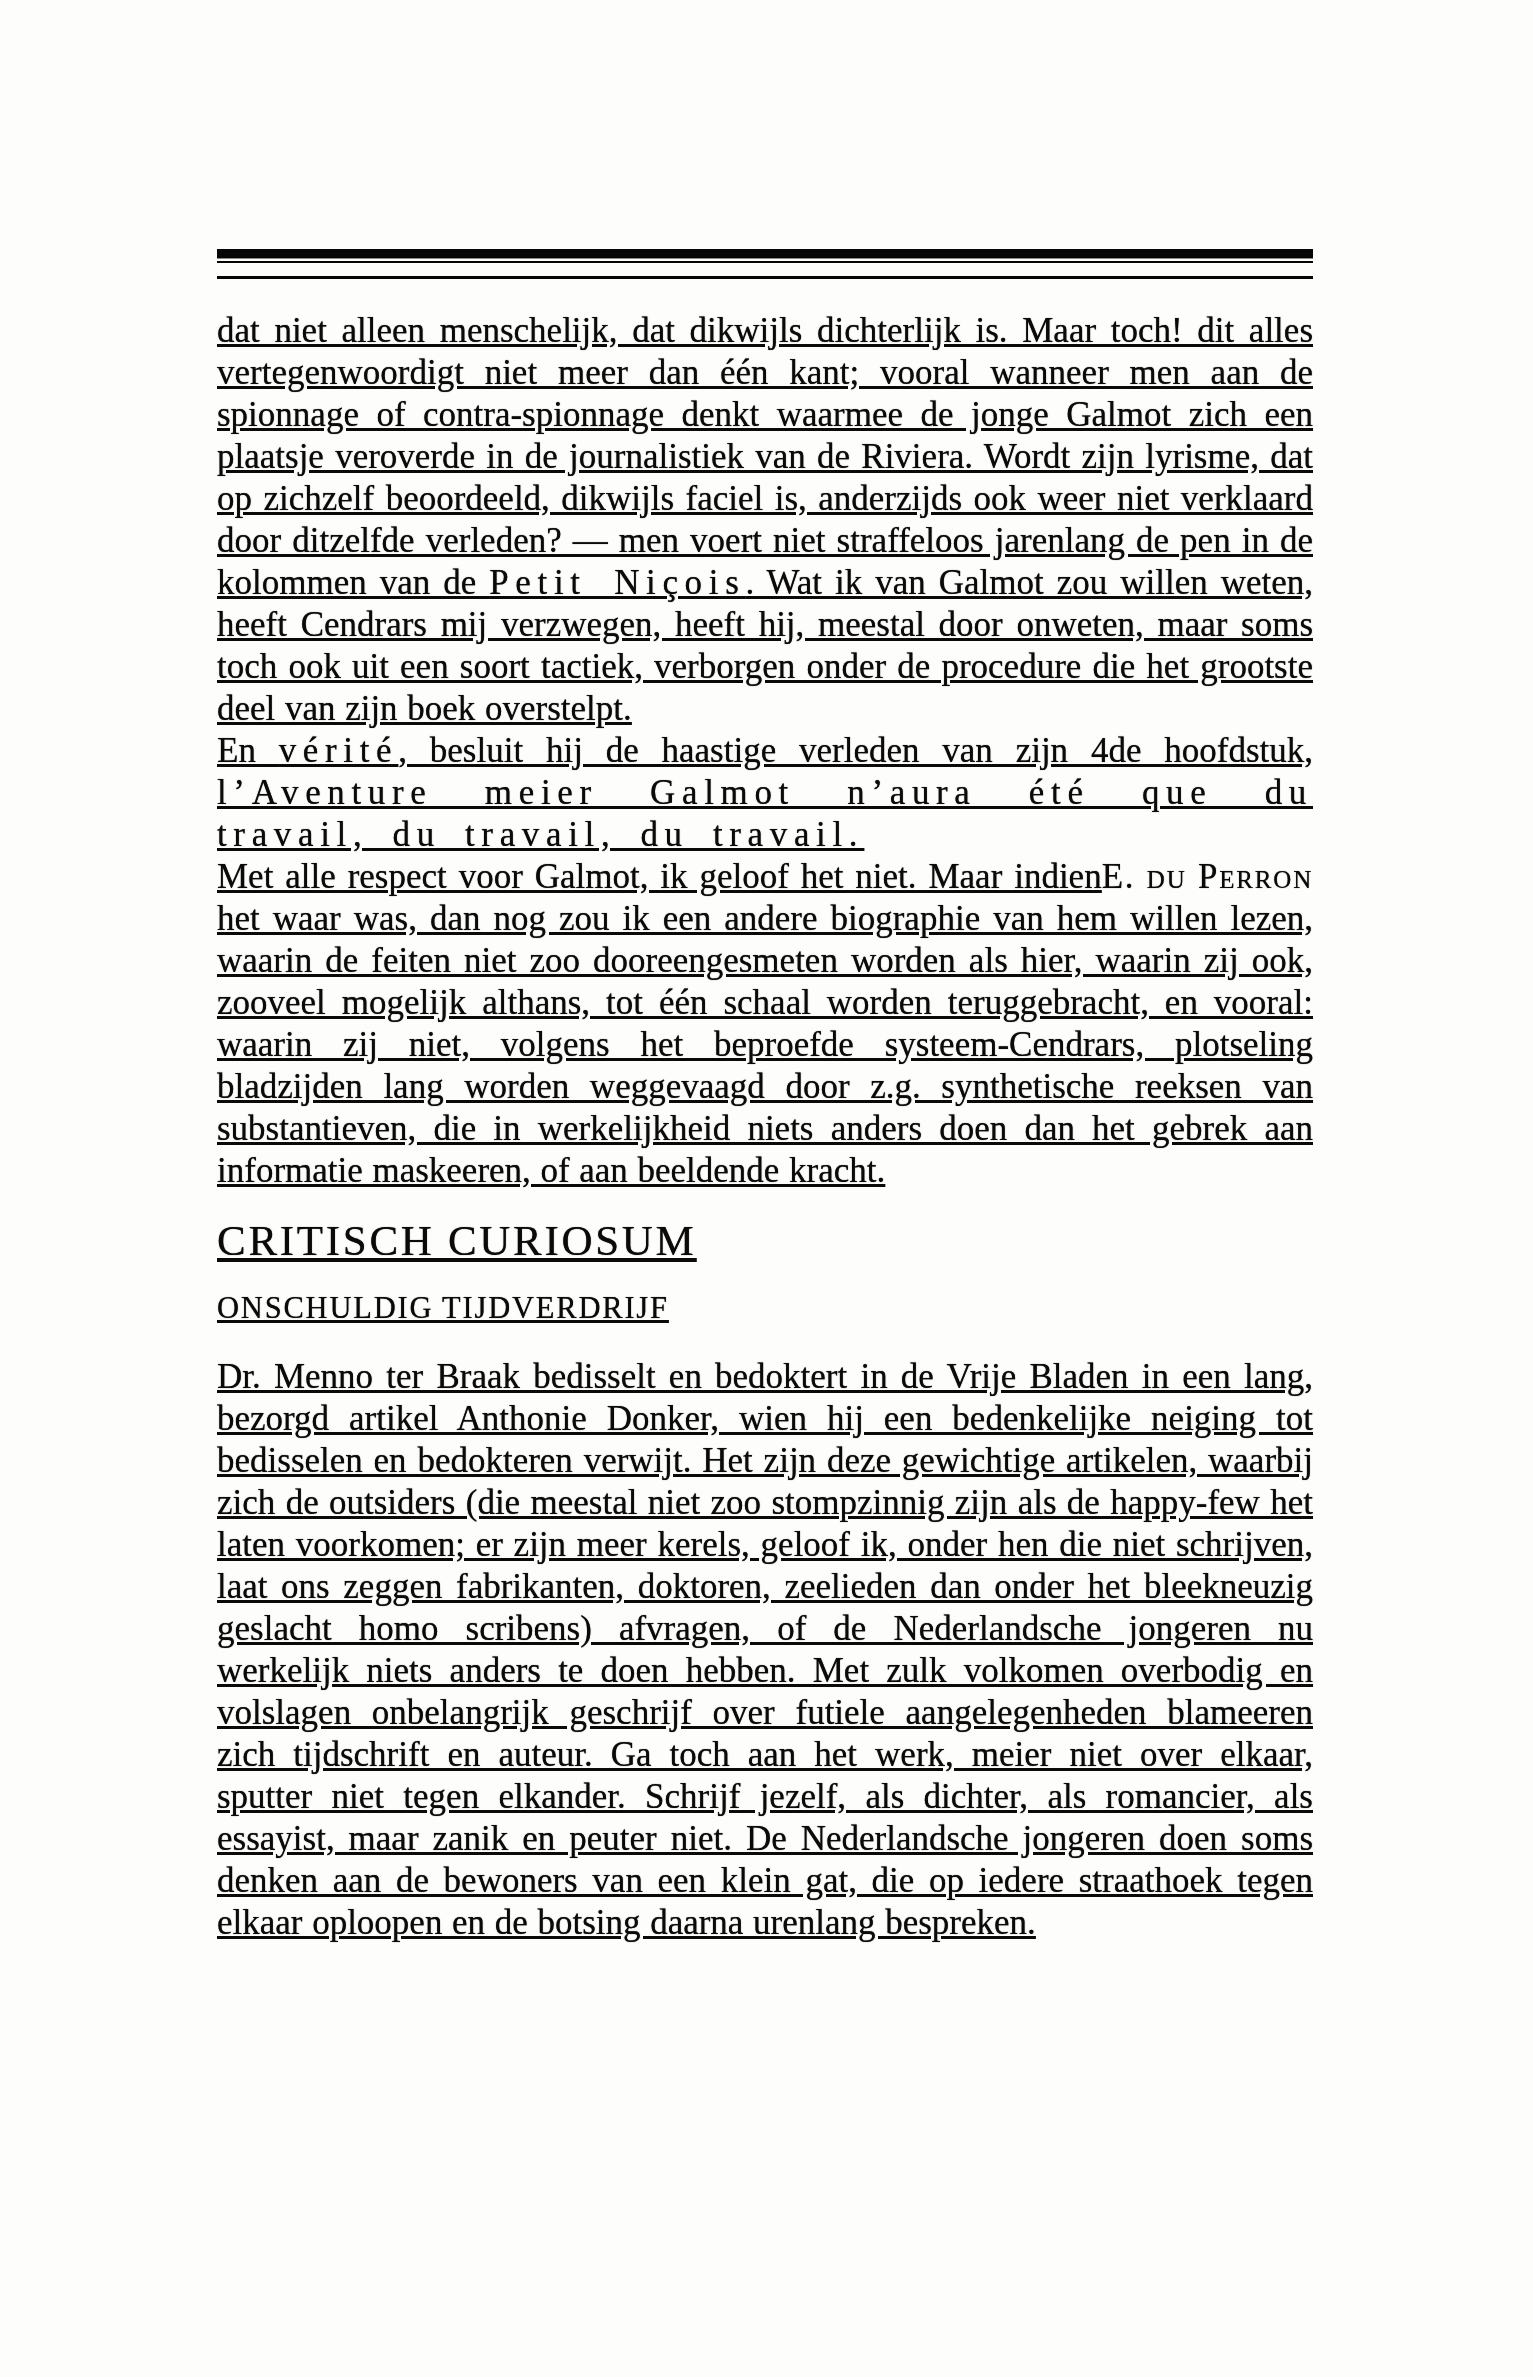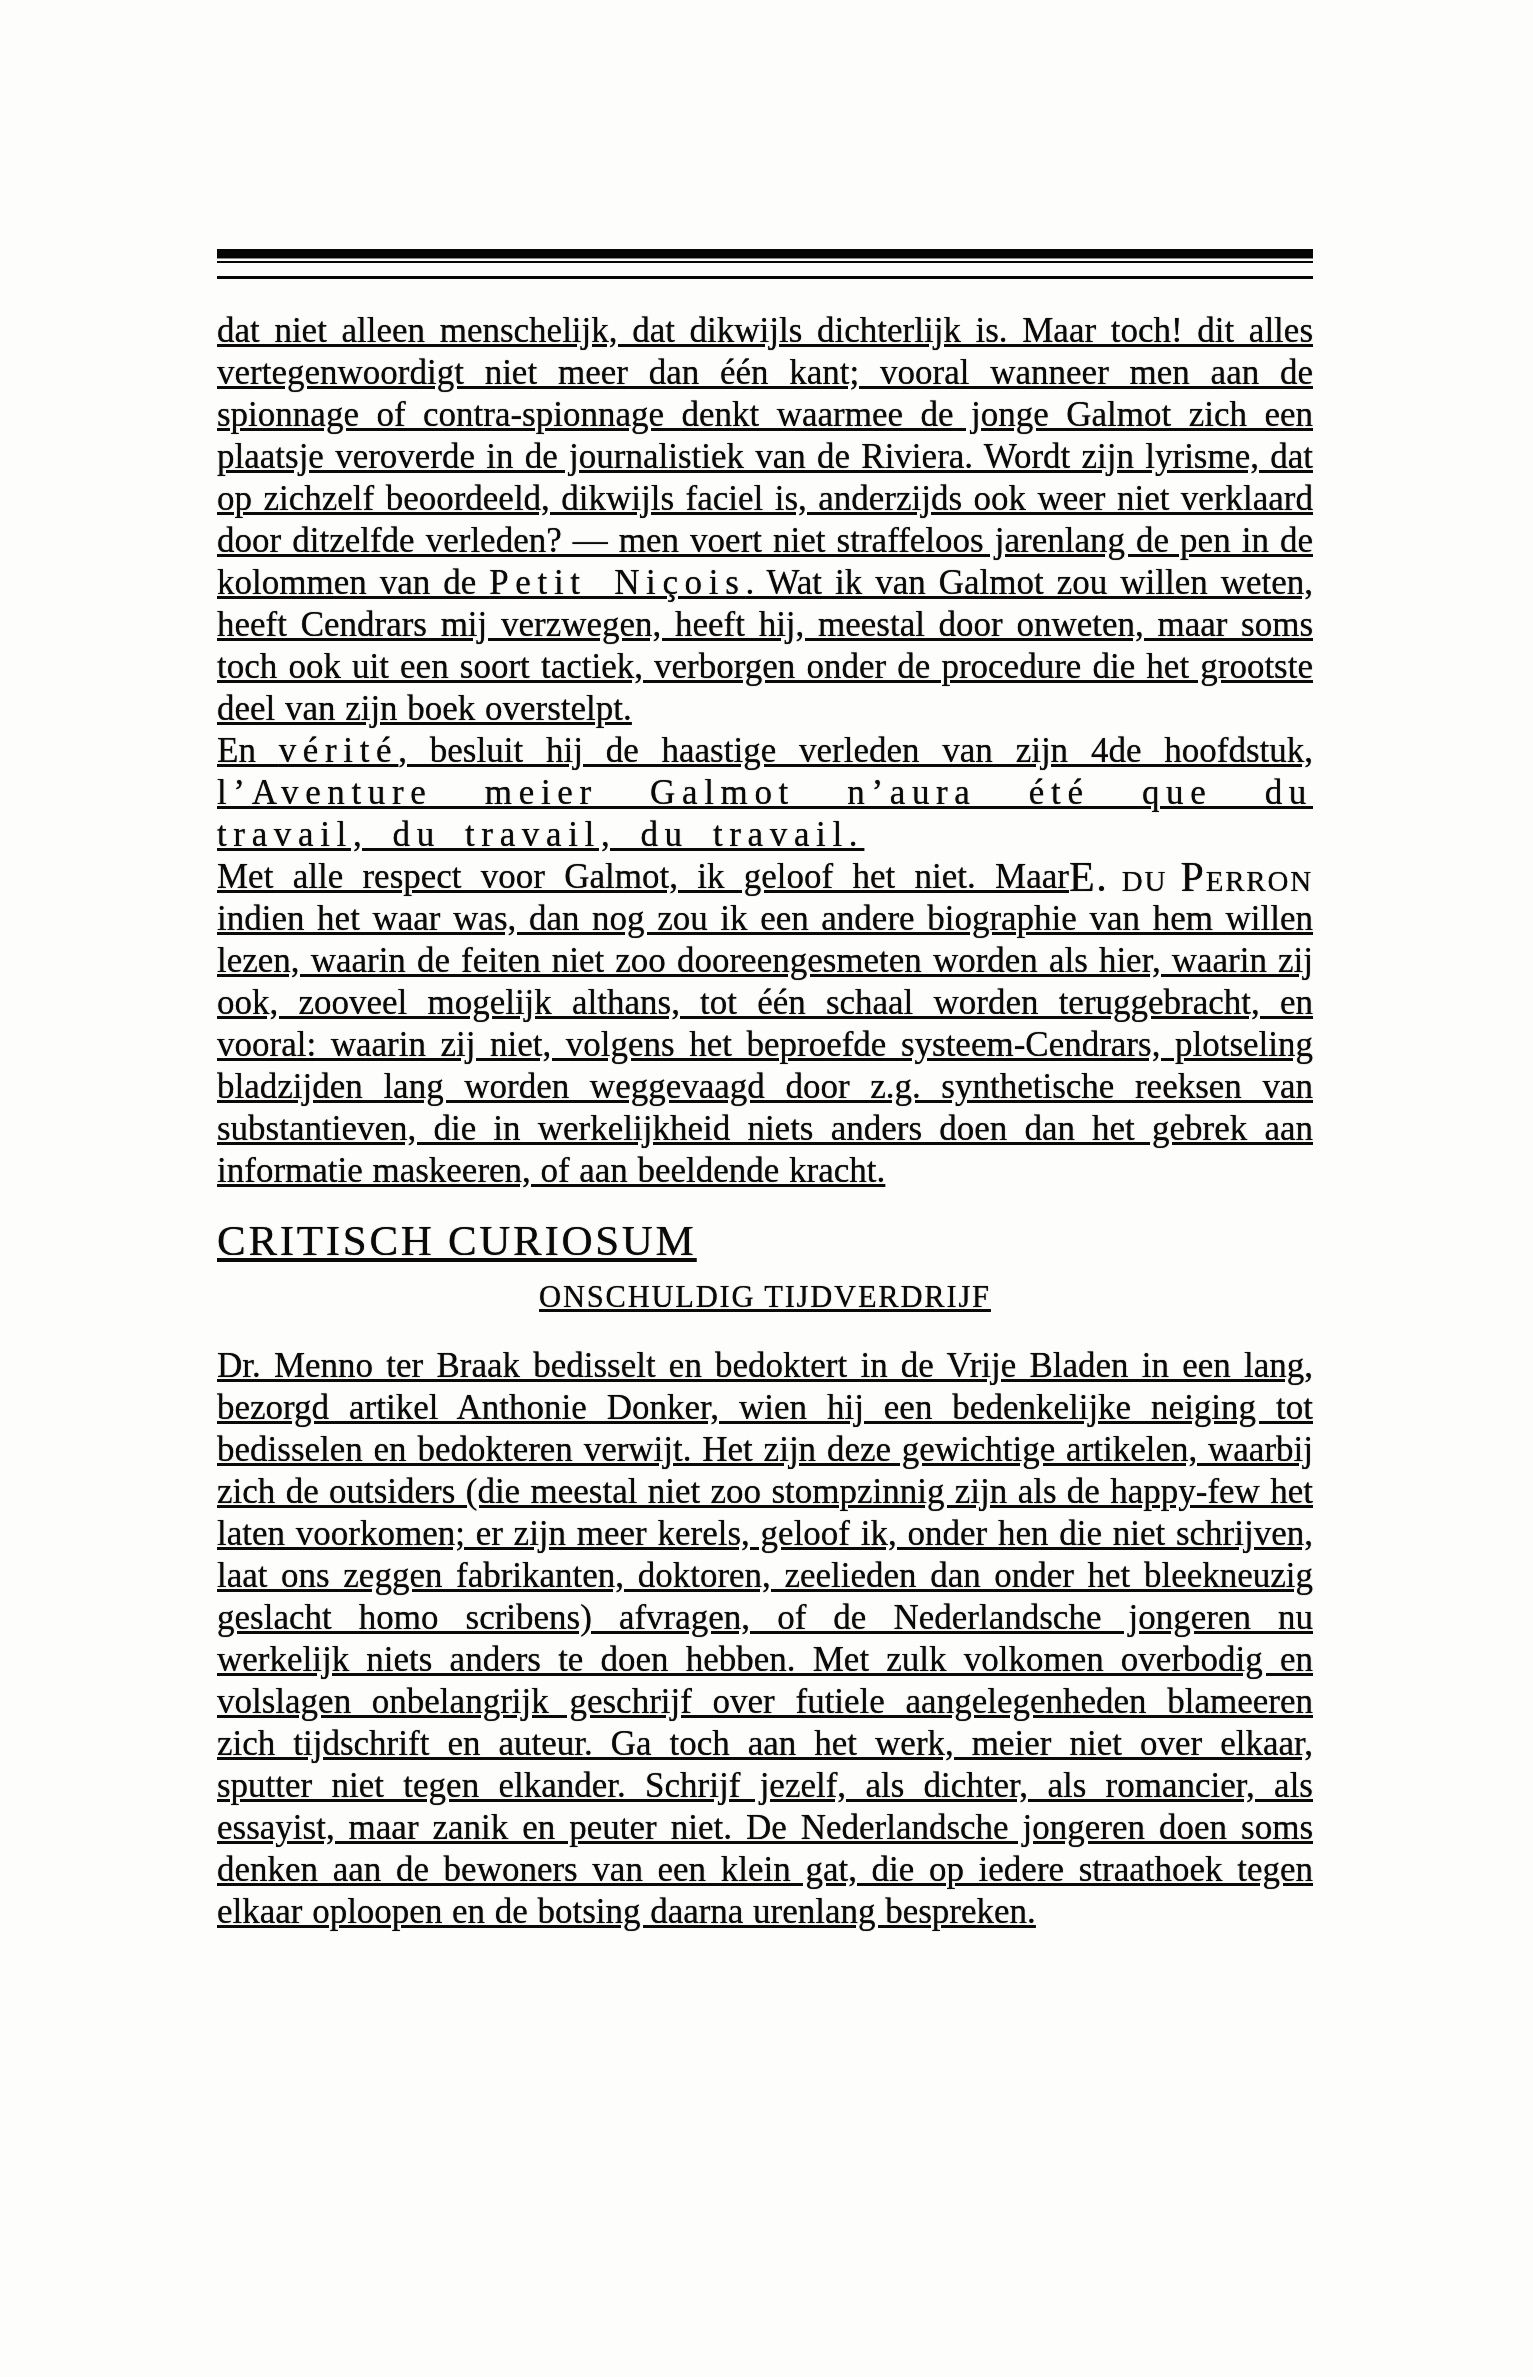--- a/index.html
+++ b/index.html
@@ -67,33 +67,33 @@
     word-spacing: 0.9px;
   }
   .gesperrt {
     letter-spacing: 0.19em;
     word-spacing: 0.25em;
   }
   .signature {
     float: right;
     font-variant: small-caps;
     letter-spacing: 1.8px;
-    font-size: 42px;
+    font-size: 35px;
   }
   h2.section-heading {
     margin: 25px 0 0 0;
     text-align: left;
     font-weight: normal;
     font-size: 43px;
     line-height: 48px;
     letter-spacing: 2.7px;
   }
   h3.section-subheading {
-    margin: 14px 0 0 0;
-    text-align: center;
+    margin: 25px 0 0 0;
+    text-align: left;
     font-weight: normal;
     font-size: 30.5px;
     line-height: 36px;
     letter-spacing: 1.8px;
   }
   section.article-body {
     display: block;
     text-decoration: underline;
   }
 </style>

